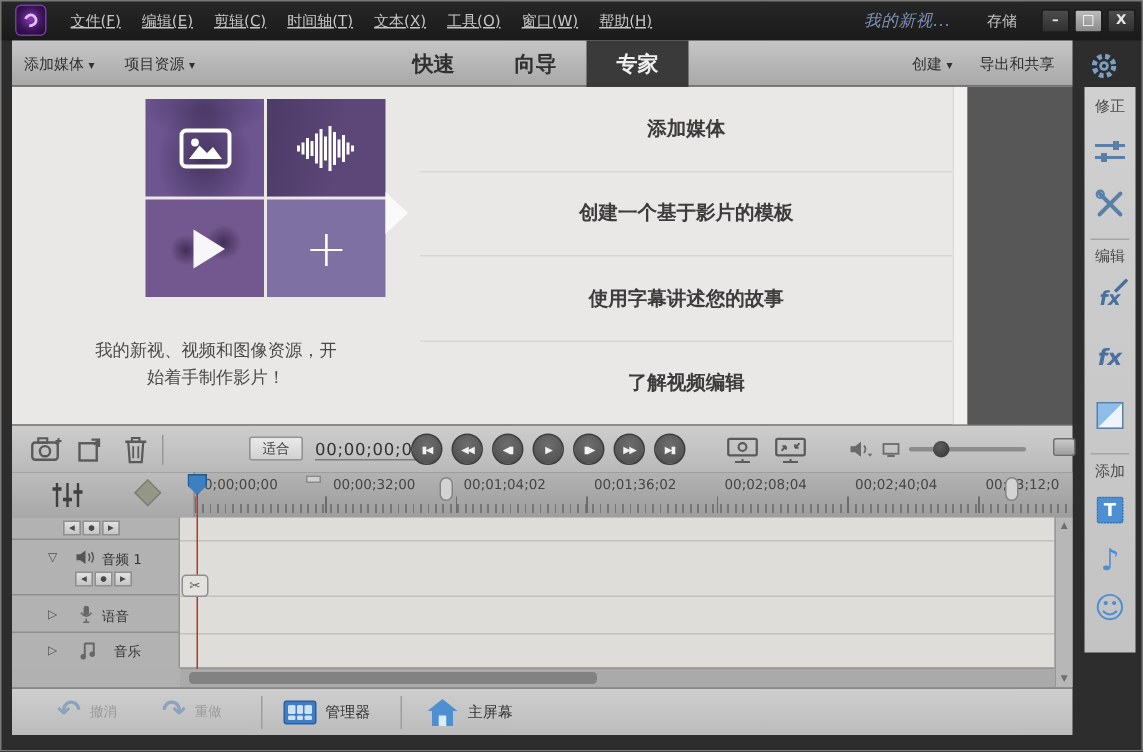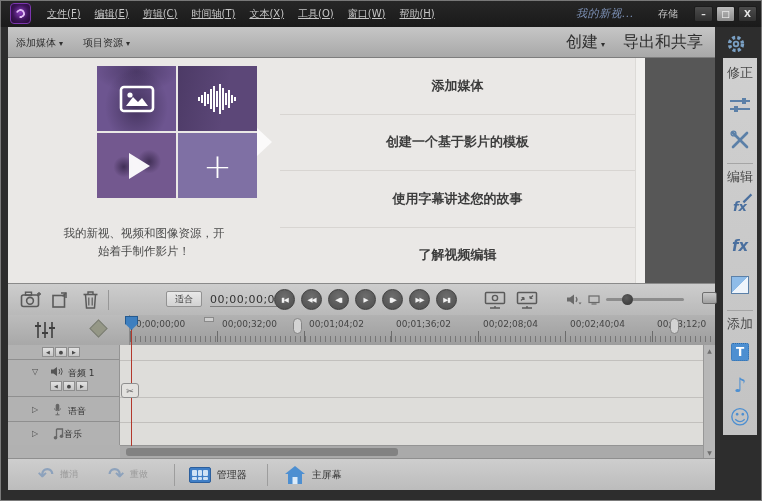--- a/index.html
+++ b/index.html
@@ -29,21 +29,21 @@
   .actionbar{position:absolute;left:8px;top:27px;width:707px;height:31px;
              background:linear-gradient(#c6c6c6,#a8a8a8);border-bottom:1px solid #7d7d7d;}
   .ab-left{position:absolute;left:8px;top:0;height:31px;display:flex;align-items:center;gap:20px;
            font-size:10px;color:#2f2f2f;}
   .caret::after{content:"▾";font-size:8px;margin-left:3px;color:#2f2f2f;}
   .tabs{position:absolute;left:247px;top:0;height:31px;display:flex;}
   .tab{width:68px;height:31px;display:flex;align-items:center;justify-content:center;
        font-size:14px;font-weight:bold;color:#303030;}
   .tab.active{background:#3a3a3a;color:#efefef;}
   .ab-right{position:absolute;right:12px;top:0;height:31px;display:flex;align-items:center;gap:18px;
-            font-size:16px;color:#2f2f2f;justify-content:flex-end;}
+            font-size:10px;color:#2f2f2f;justify-content:flex-end;}
   .gearbox{position:absolute;left:725px;top:33px;width:22px;height:22px;}
 
   
   .content{position:absolute;left:8px;top:58px;width:637px;height:225px;background:#eae8e6;display:flex;}
   .promo{width:272px;position:relative;flex:none;}
   .grid{position:absolute;left:89px;top:8px;width:160px;height:132px;display:grid;
         grid-template-columns:1fr 1fr;grid-template-rows:1fr 1fr;gap:2px;}
   .tile{position:relative;display:flex;align-items:center;justify-content:center;overflow:hidden;}
   .t1{background:radial-gradient(ellipse 45px 55px at 50% 62%,rgba(28,18,44,.5),transparent 70%),
        radial-gradient(ellipse 60px 30px at 50% 8%,rgba(40,28,60,.45),transparent 70%),#6d5590;}
@@ -128,21 +128,21 @@
   .bb-label{font-size:9px;color:#9a9a9a;margin-left:6px;}
   .bb-label.dark{color:#333;font-size:10px;}
   .bbsep{width:1px;height:22px;background:#9d9d9d;}
   .orgicon{width:22px;height:16px;background:#3f7ec6;border:1px solid #2c5f9d;border-radius:2px;
            display:grid;grid-template-columns:1fr 1fr 1fr;grid-template-rows:6px 1fr;gap:1px;padding:2px;}
   .orgicon i{background:#cfe2f5;border-radius:1px;}
 
   
   .rsb{position:absolute;left:723px;top:58px;width:34px;height:377px;
        background:linear-gradient(#d0d0d0,#c3c3c3);display:flex;flex-direction:column;align-items:center;}
-  .rsb .slabel{font-size:13px;color:#4a4a4a;}
+  .rsb .slabel{font-size:10px;color:#4a4a4a;}
   .rsb .sdiv{width:26px;height:1px;background:#a5a5a5;}
   .fxtext{font-size:13px;font-weight:bold;font-style:italic;color:#4a6f9e;line-height:1;}
   .transicon{width:18px;height:18px;border:1px solid #5b80a8;background:linear-gradient(135deg,#8fbce8 50%,#eef4fb 50%);}
   .ticon{width:18px;height:18px;background:#4d8fd1;border:1px dotted #2e6cab;border-radius:2px;color:#fff;
          font-size:12px;font-weight:bold;display:flex;align-items:center;justify-content:center;}
   .bigglyph{font-size:20px;color:#4d8fd1;line-height:1;}
 </style>
 </head>
 <body>
 
@@ -166,20 +166,25 @@
       <div class="winbtn">–</div>
       <div class="winbtn max">□</div>
       <div class="winbtn">X</div>
     </div>
   </div>
 
   <div class="actionbar">
     <div class="ab-left">
       <span class="caret">添加媒体</span>
       <span class="caret">项目资源</span>
+    </div>
+    <div class="tabs">
+      <div class="tab">快速</div>
+      <div class="tab">向导</div>
+      <div class="tab active">专家</div>
     </div>
     <div class="ab-right">
       <span class="caret">创建</span>
       <span>导出和共享</span>
     </div>
   </div>
 
   <div class="gearbox">
     <svg width="22" height="22" viewBox="0 0 22 22">
       <circle cx="11" cy="11" r="6.5" fill="none" stroke="#7aa0c4" stroke-width="3.4" stroke-dasharray="3 2.2"></circle>
@@ -352,21 +357,21 @@
         <span class="tname" style="position:absolute;left:60px;top:8px">语音</span>
       </div>
       <div class="trow trowlast" style="height:22px">
         <span class="disc" style="position:absolute;left:24px;top:7px">▷</span>
         <svg style="position:absolute;left:45px;top:5px" width="11" height="13" viewBox="0 0 11 13">
           <path d="M3.5 2 h6 v7" fill="none" stroke="#666" stroke-width="1.3"></path>
           <path d="M3.5 2 v8.5" stroke="#666" stroke-width="1.3"></path>
           <circle cx="2.5" cy="10.8" r="1.8" fill="#666"></circle>
             <circle cx="8.5" cy="9.2" r="1.8" fill="#666"></circle>
         </svg>
-        <span class="tname" style="position:absolute;left:56px;top:6px">音乐</span>
+        <span class="tname" style="position:absolute;left:68px;top:6px">音乐</span>
       </div>
     </div>
     <div class="lanes">
       <div class="lanediv" style="top:15px"></div>
       <div class="lanediv" style="top:52px"></div>
       <div class="lanediv" style="top:77px"></div>
     </div>
     <div class="vscroll">
       <span>▲</span>
       <span>▼</span>

